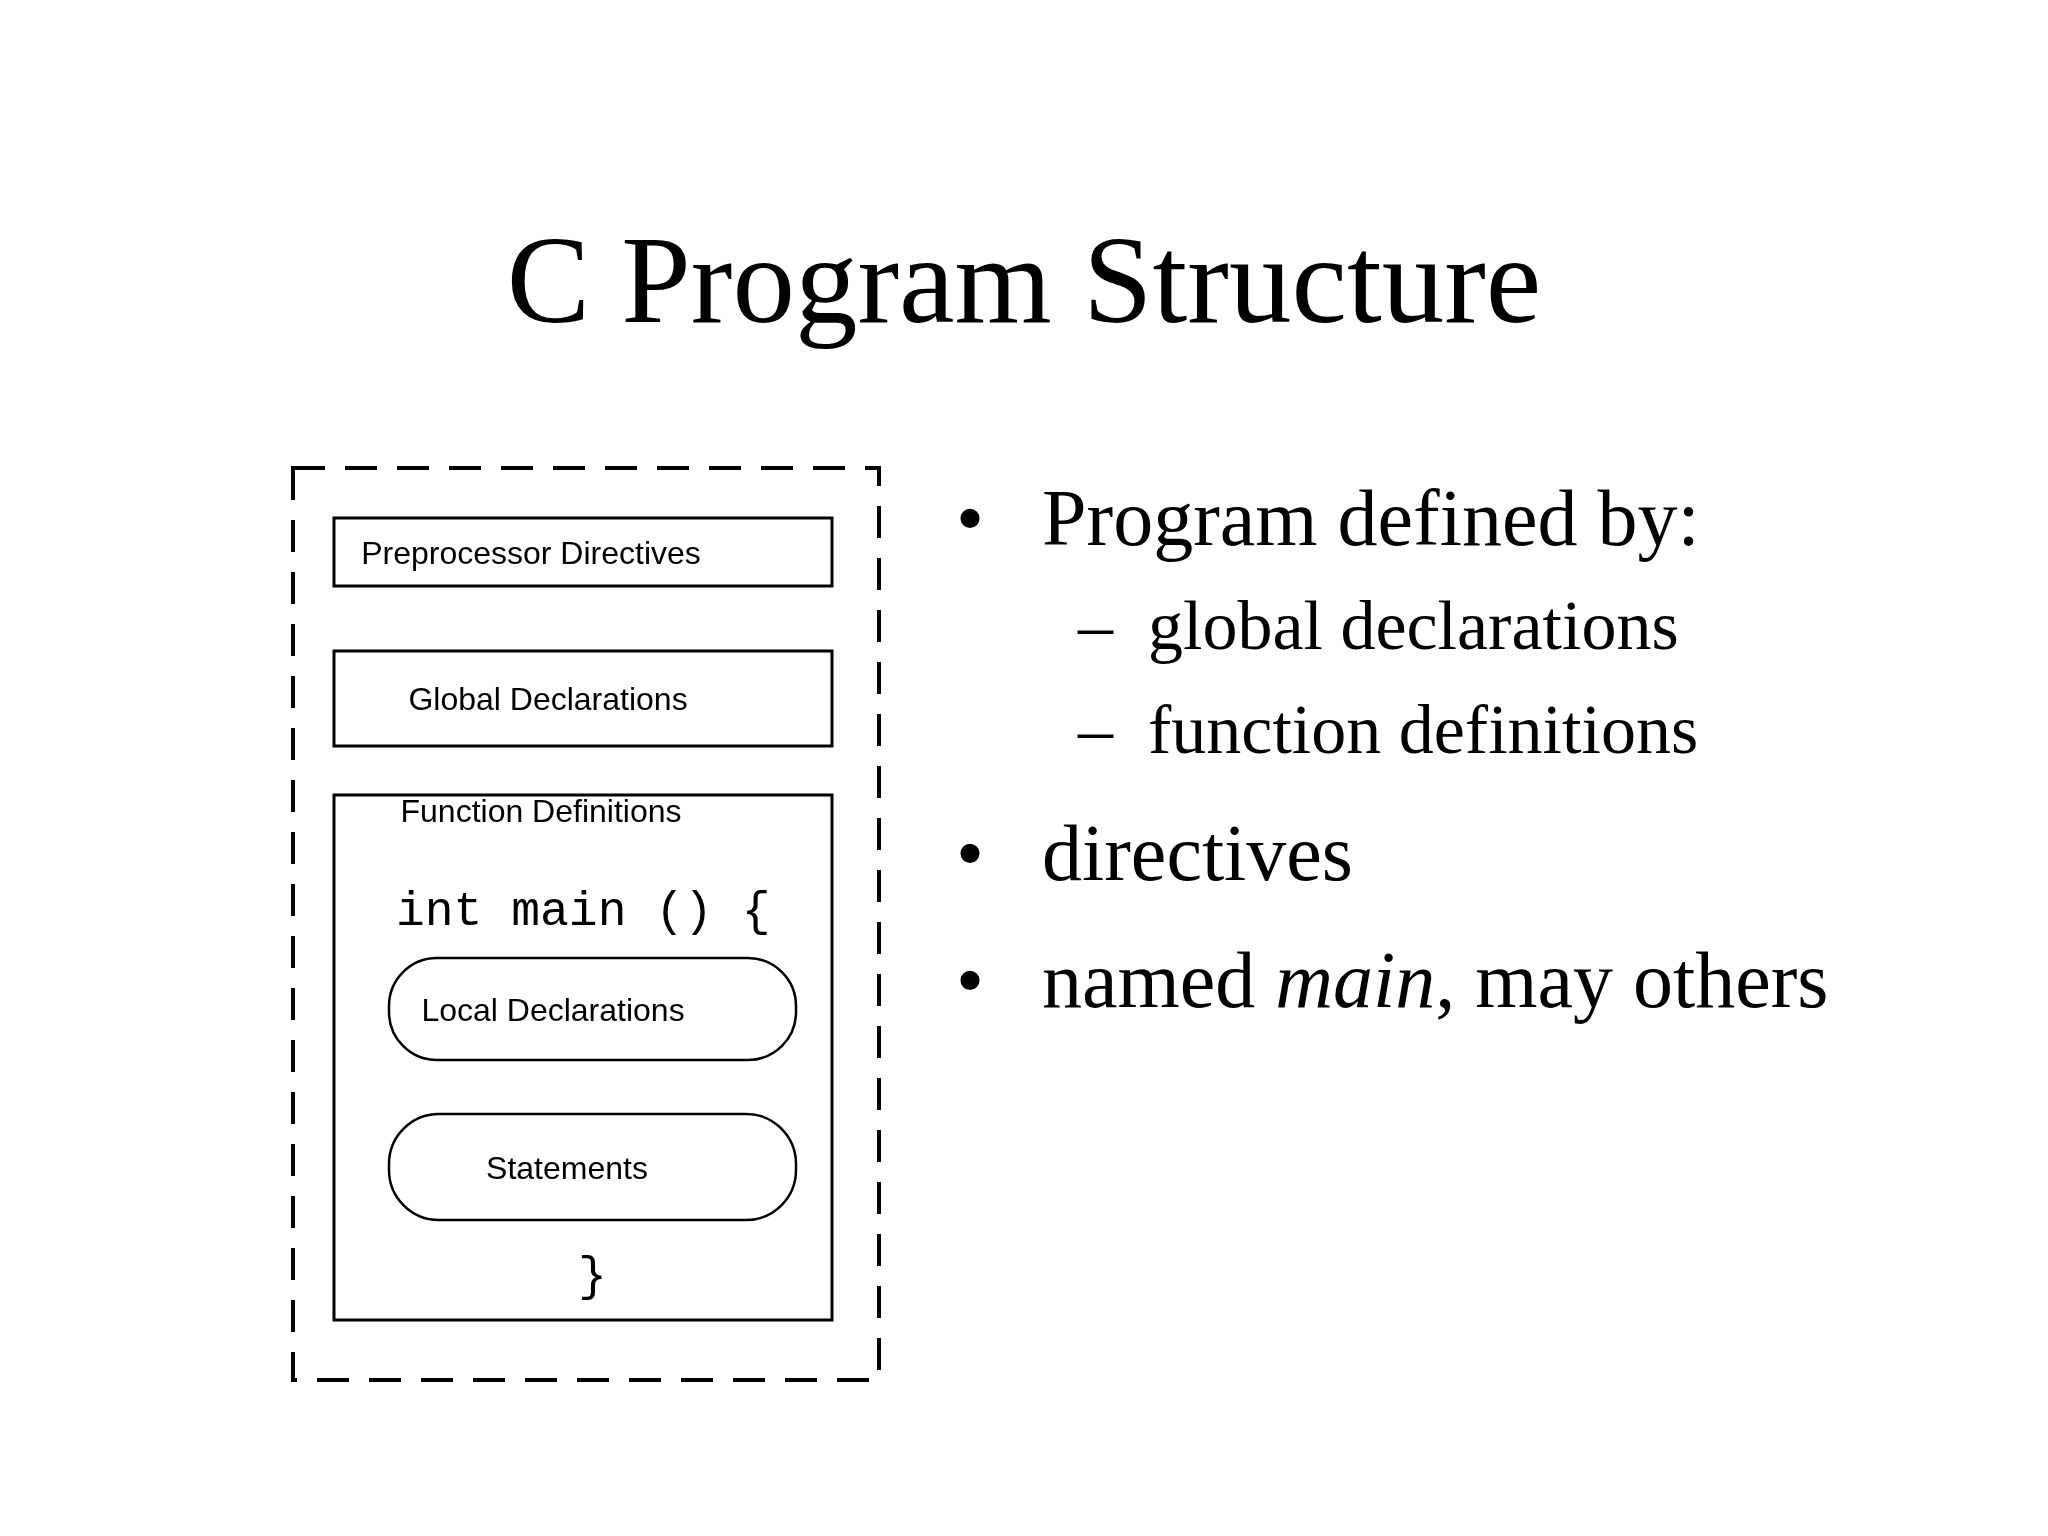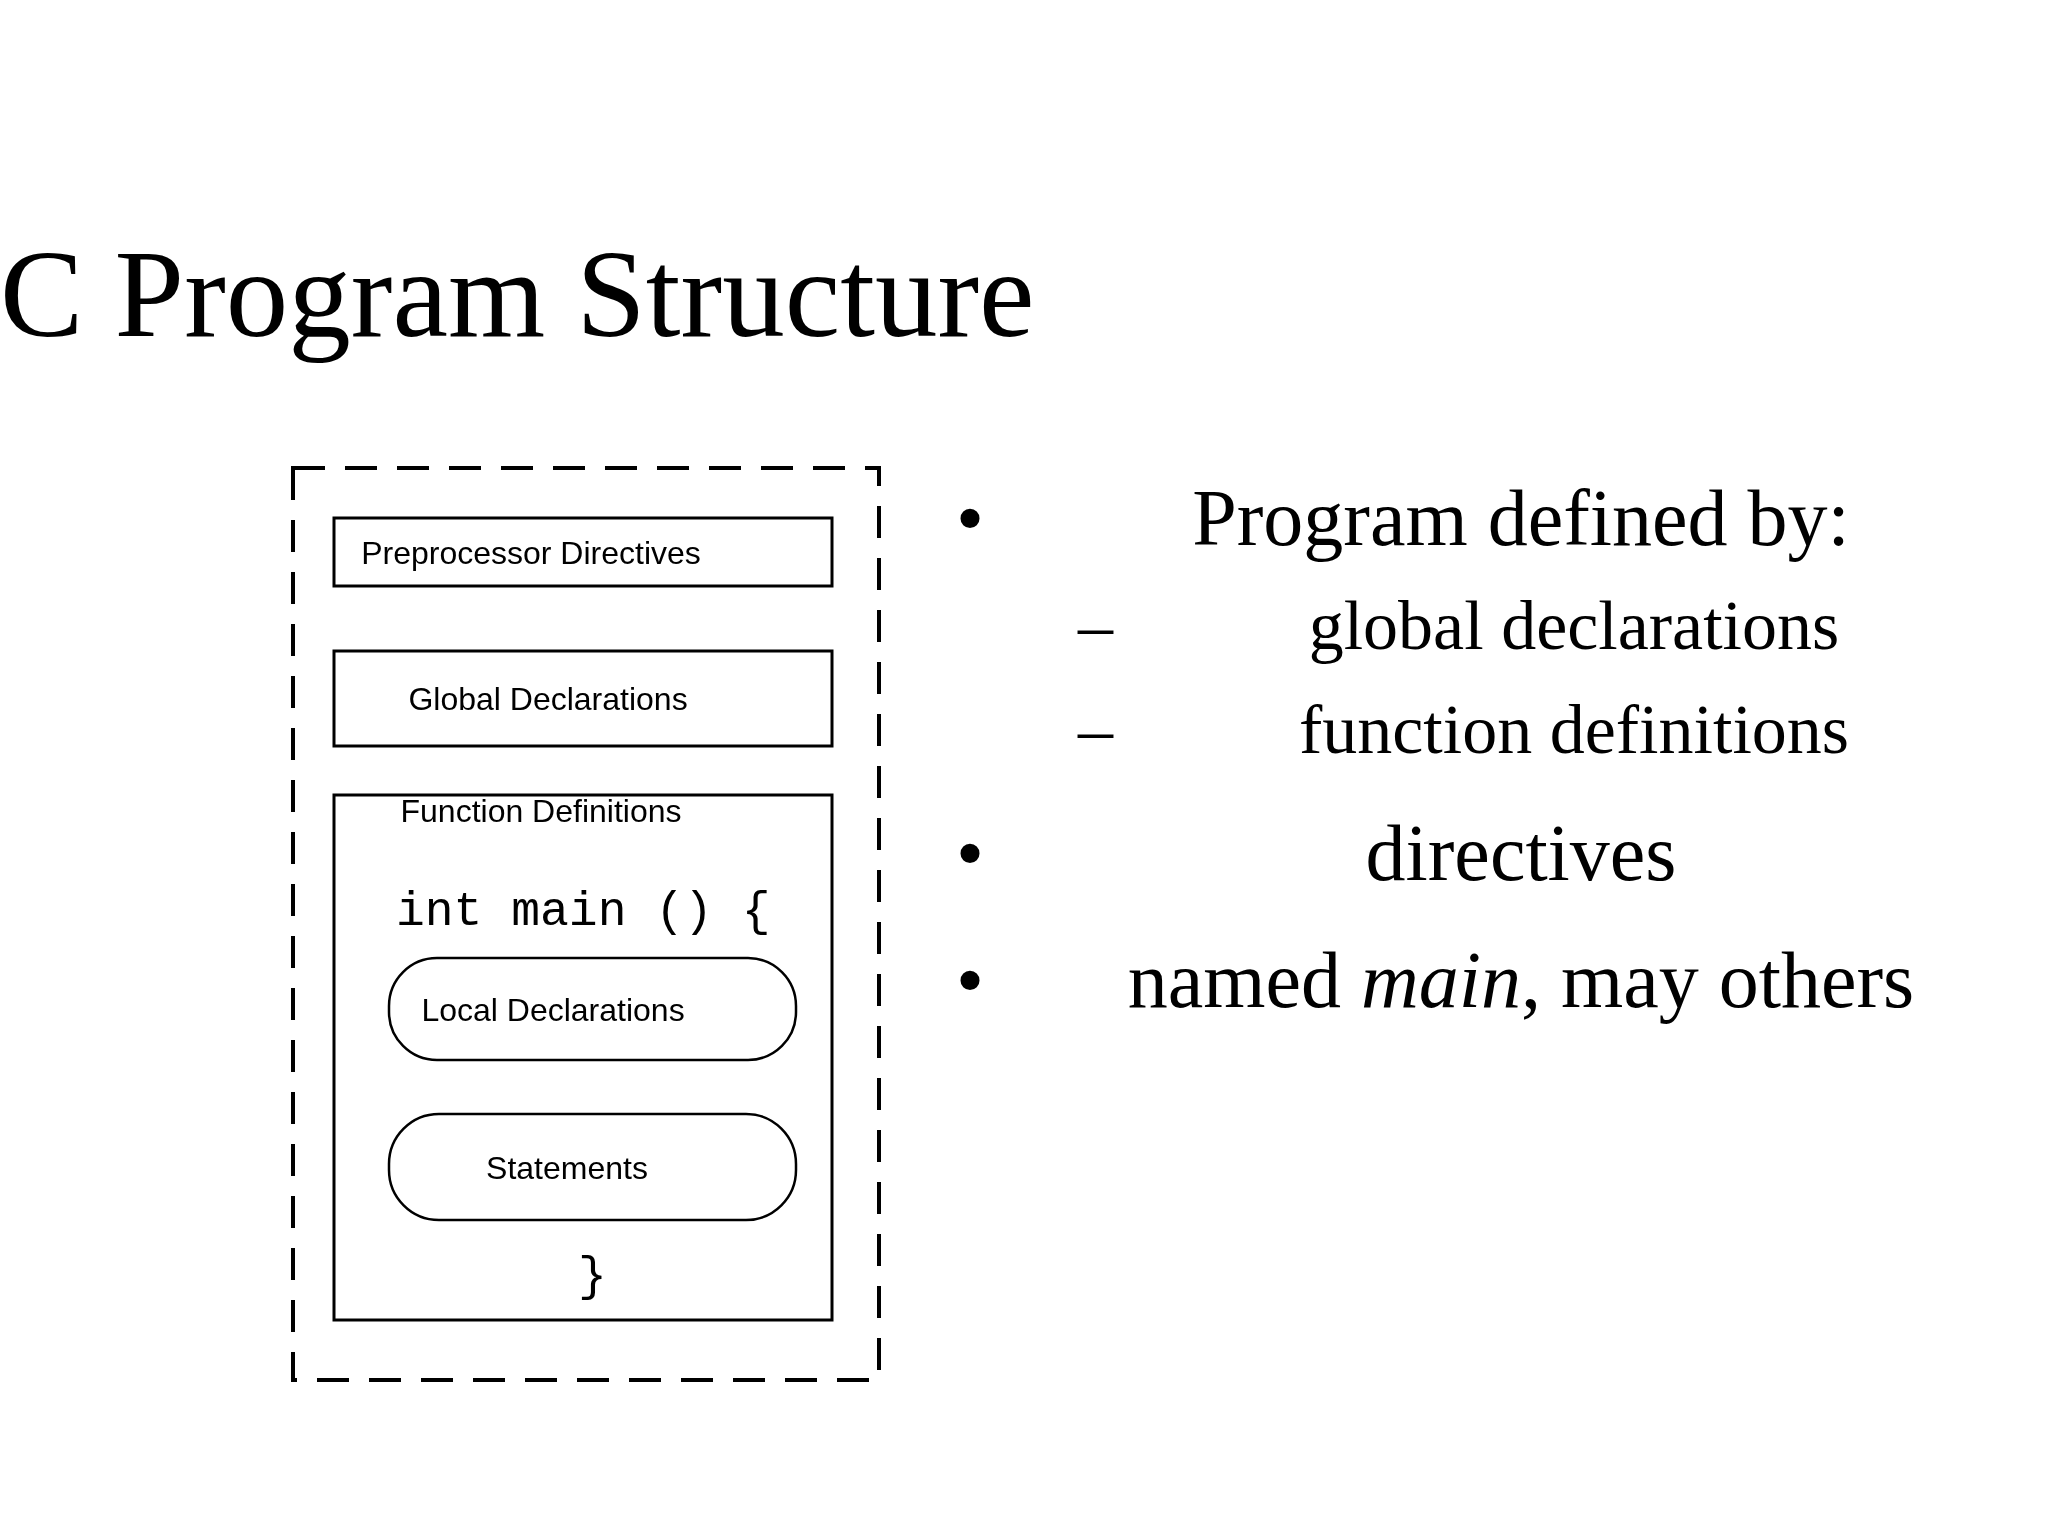--- a/index.html
+++ b/index.html
@@ -3,22 +3,22 @@
 <meta charset="utf-8">
 <style>
   html, body { margin: 0; padding: 0; }
   body {
     width: 2048px; height: 1536px;
     background: #ffffff; color: #000000;
     position: relative; overflow: hidden;
     font-family: "Liberation Serif", serif;
   }
   .slide-title {
-    position: absolute; top: 226px; left: 0; width: 2048px;
-    text-align: left;
+    position: absolute; top: 212px; left: 0; width: 2048px;
+    text-align: center;
     font-family: "Liberation Serif", serif;
     font-size: 125px; line-height: 1.1; font-weight: 400;
     white-space: nowrap;
   }
   svg.diagram { position: absolute; left: 0; top: 0; }
   svg.diagram text {
     fill: #000000;
     font-family: "Liberation Sans", sans-serif;
     font-size: 32px;
   }
@@ -41,21 +41,21 @@
   }
   .b1 + .b1, .b2 + .b1 { margin-top: 26px; }
   .bullet-glyph {
     position: absolute; left: 16px; top: 0;
     font-size: 80px; line-height: 101px;
   }
   .dash-glyph {
     position: absolute; left: 138px; top: 0;
     font-size: 70px; line-height: 94px;
   }
-  .bline { white-space: nowrap; text-align: center; }
+  .bline { white-space: nowrap; }
 </style>
 </head>
 <body>
 
 <div class="slide-title">C Program Structure</div>
 
 <svg class="diagram" width="2048" height="1536" viewBox="0 0 2048 1536">
 
   <rect x="293" y="468" width="586" height="912" fill="none" stroke="#000000" stroke-width="4" stroke-dasharray="32 20"></rect>
 

